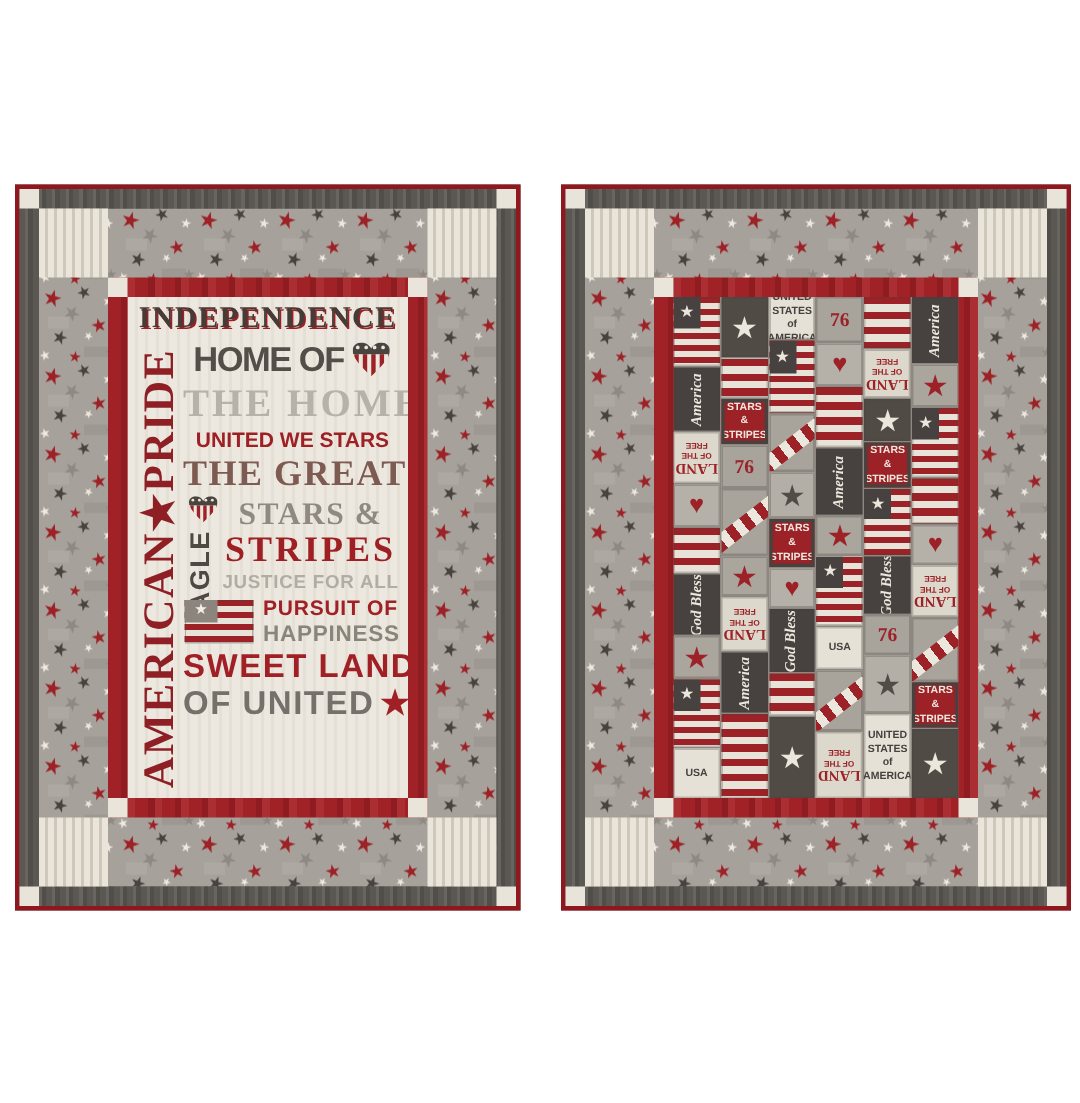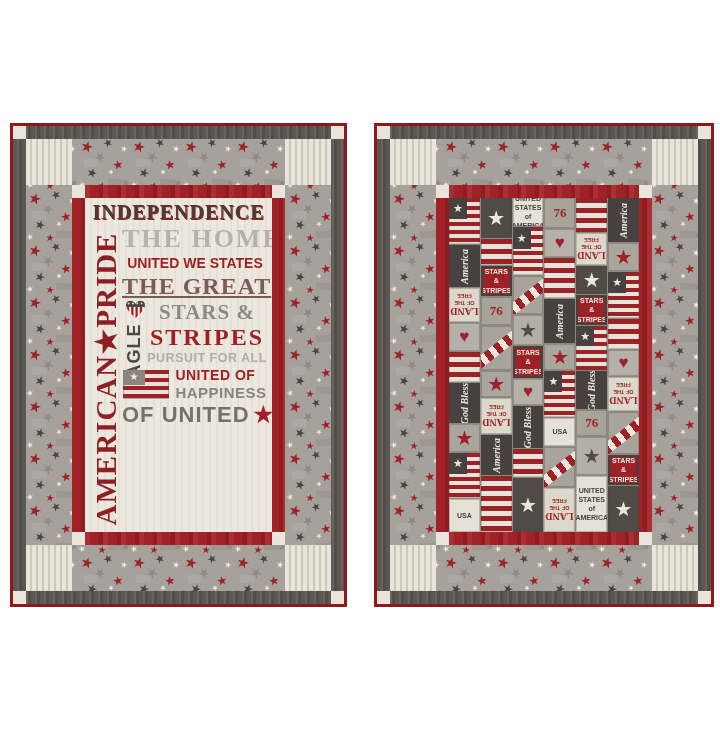--- a/index.html
+++ b/index.html
@@ -40,21 +40,21 @@
   .vtext{position:absolute;left:50%;top:50%;transform:translate(-50%,-50%) rotate(-90deg);
          white-space:nowrap;}
   .pride{font:bold 29px "Liberation Serif", serif;color:#8e2025;letter-spacing:1px;}
   .prows{flex:1;display:flex;flex-direction:column;min-width:0;}
   .r-home{display:flex;align-items:center;justify-content:center;gap:5px;height:30px;
           font:bold 23px/30px "Liberation Sans", sans-serif;color:#544e49;letter-spacing:-1px;}
   .ih-big{width:27px;height:25px;flex:0 0 27px;}
   .r-free{font:bold 26px/30px "Liberation Serif", serif;color:#b7b2a9;letter-spacing:2px;}
   .r-united{font:bold 14px/18px "Liberation Sans", sans-serif;color:#9e2025;letter-spacing:0;}
   .r-america{font:bold 24px/28px "Liberation Serif", serif;color:#a42a2b;letter-spacing:1px;}
-  .r-great{font:bold 24px/28px "Liberation Serif", serif;color:#7d5a52;letter-spacing:1px;text-decoration:underline;}
+  .r-great{font:bold 24px/28px "Liberation Serif", serif;color:#7d5a52;letter-spacing:1px;}
   .mid{position:relative;padding-left:24px;}
   .ih-small{position:absolute;left:3px;top:0;width:21px;height:19px;}
   .eaglewrap{position:absolute;left:2px;top:22px;width:20px;height:70px;}
   .eagle{font:bold 18px "Liberation Sans", sans-serif;color:#4f4944;letter-spacing:1px;}
   .r-stars{font:bold 21px/24px "Liberation Serif", serif;color:#8f8981;letter-spacing:1px;}
   .r-stripes{font:bold 24px/26px "Liberation Serif", serif;color:#9e2025;letter-spacing:2px;}
   .r-forever{font:bold 21px/24px "Liberation Serif", serif;color:#4f4944;letter-spacing:2px;}
   .r-justice{font:bold 12.5px/16px "Liberation Sans", sans-serif;color:#b2ada3;letter-spacing:.5px;}
   .r-pursuit-wrap{display:flex;align-items:center;justify-content:center;gap:6px;height:36px;}
   .flag-icon{position:relative;width:46px;height:29px;flex:0 0 46px;
@@ -175,43 +175,50 @@
       <div class="corner st br"></div>
 
       <div class="lay lay-center">
         <div class="panel">
           <div class="row r-ind">INDEPENDENCE</div>
           <div class="pbody">
             <div class="vcol">
               <span class="vtext pride">AMERICAN★PRIDE</span>
             </div>
             <div class="prows">
+              <div class="row r-home">
+                <span>HOME OF</span>
+                <svg class="ih-big" viewBox="0 0 24 22">
+                    <use href="#heartShield"></use>
+                  </svg>
+              </div>
               <div class="row r-free">THE HOME</div>
-              <div class="row r-united">UNITED WE STATES</div>
+              <div class="row r-united">UNITED WE STARS</div>
               <div class="row r-great">THE GREAT</div>
               <div class="mid">
                 <svg class="ih-small" viewBox="0 0 24 22">
                     <use href="#heartShield"></use>
                   </svg>
                 <div class="eaglewrap">
                   <span class="vtext eagle">EAGLE</span>
                 </div>
                 <div class="row r-stars">STARS &amp;</div>
                 <div class="row r-stripes">STRIPES</div>
-                <div class="row r-justice">PURSUIT FOR ALL</div>
+                <div class="row r-justice">JUSTICE FOR ALL</div>
               </div>
               <div class="r-pursuit-wrap">
                 <div class="flag-icon">
                   <span class="canton">★</span>
                 </div>
                 <div class="pcolm">
-                  <div class="r-pursuit">UNITED OF</div>
+                  <div class="r-pursuit">PURSUIT OF</div>
                   <div class="r-happy">HAPPINESS</div>
                 </div>
               </div>
+              <div class="row r-sweet">SWEET LAND</div>
               <div class="row r-liberty">
                 <span>OF UNITED</span><span class="lib-star">★</span>
               </div>
             </div>
           </div>
         </div>
       </div>
     </div>
   </figure>
 

